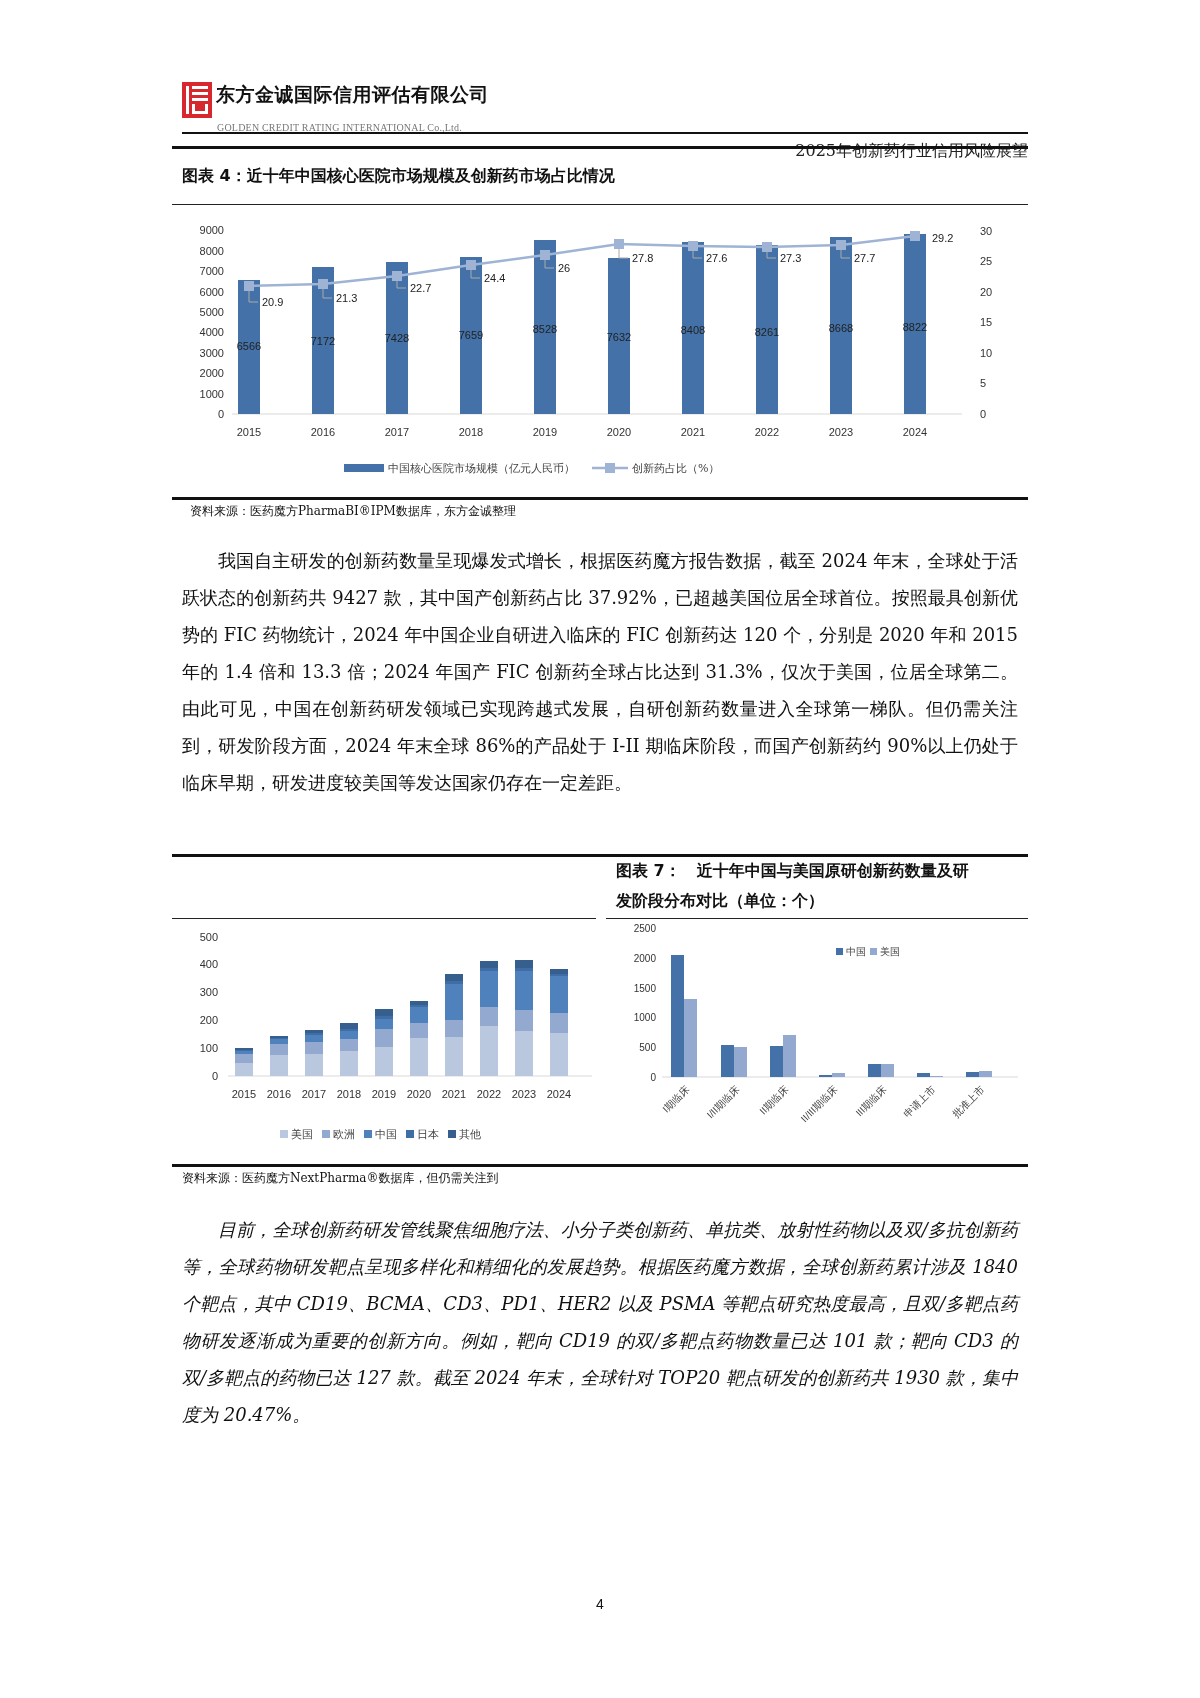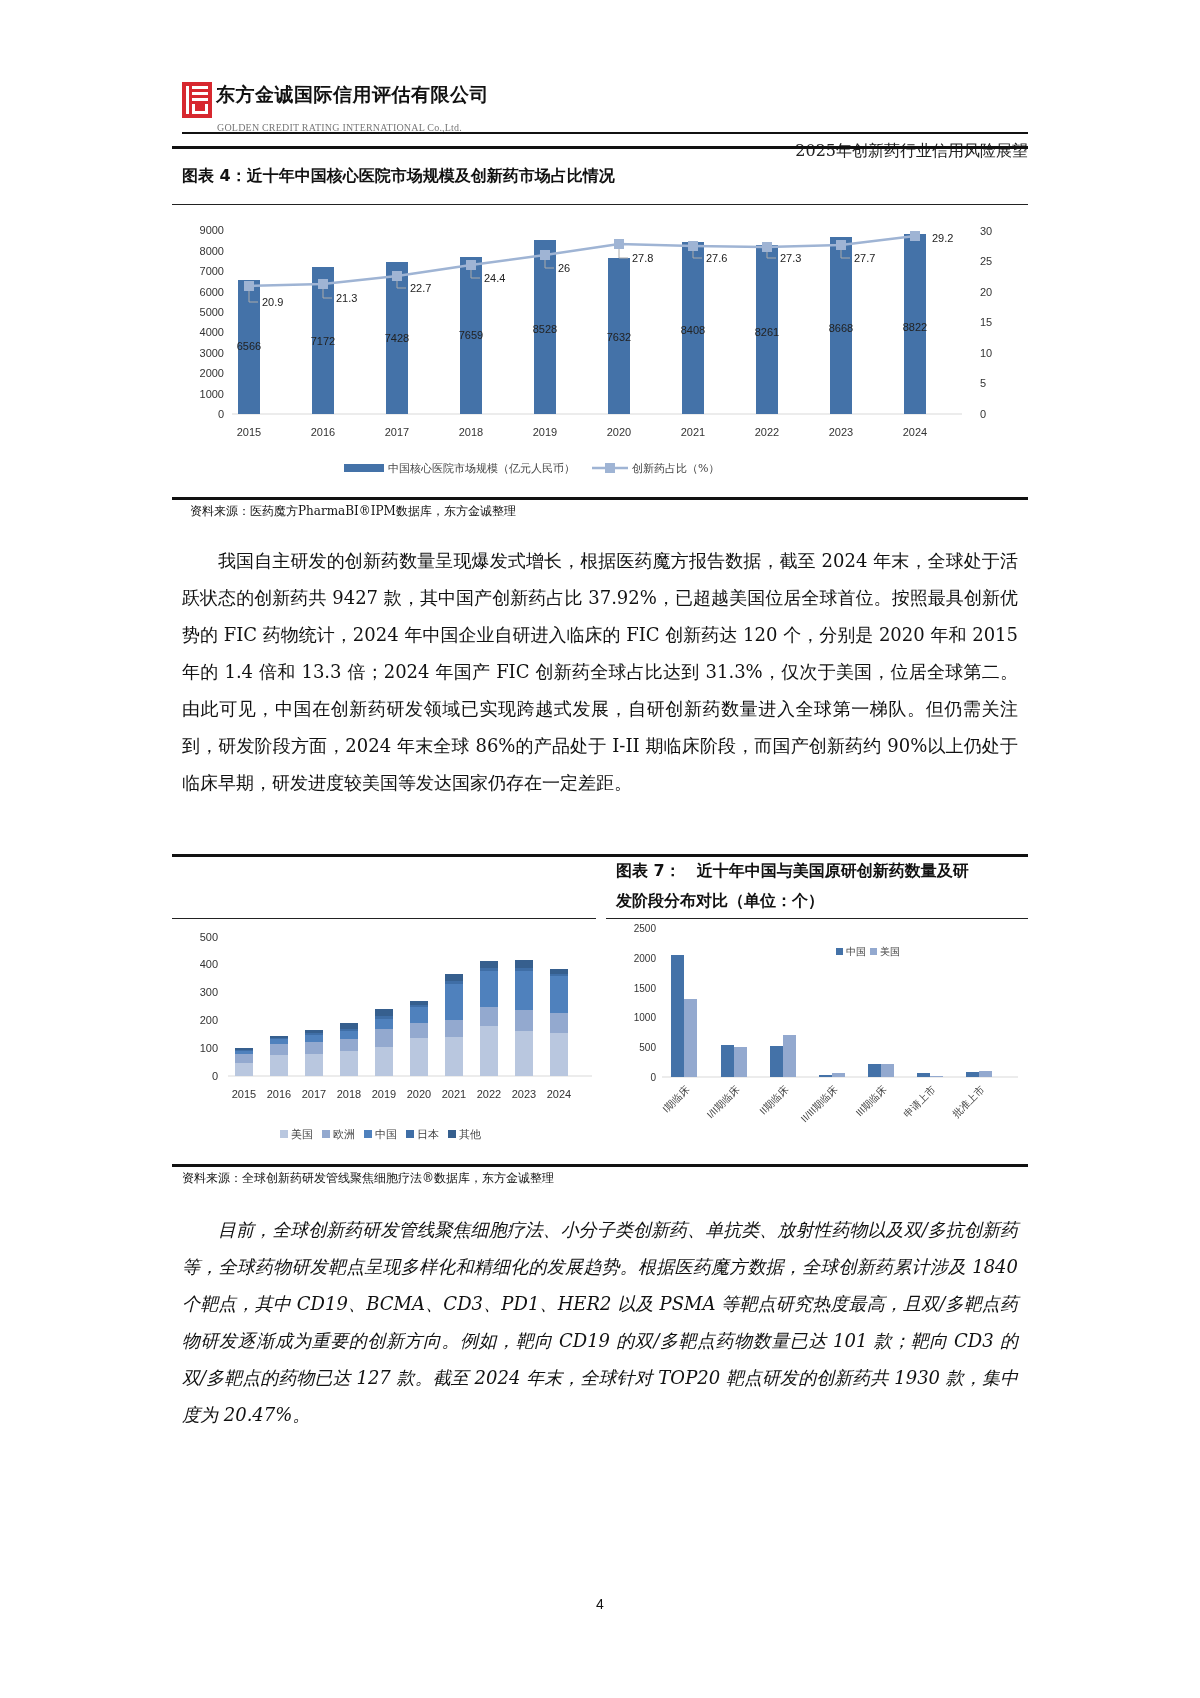--- a/index.html
+++ b/index.html
@@ -311,18 +311,18 @@
       <text transform="translate(134,170) rotate(-45)">I/II期临床</text>
       <text transform="translate(183,170) rotate(-45)">II期临床</text>
       <text transform="translate(232,170) rotate(-45)">II/III期临床</text>
       <text transform="translate(281,170) rotate(-45)">III期临床</text>
       <text transform="translate(330,170) rotate(-45)">申请上市</text>
       <text transform="translate(379,170) rotate(-45)">批准上市</text>
     </g>
   </svg>
 
   <div class="rule-thick" style="left:172px; top:1164px; width:856px;"></div>
-  <div class="source" style="left:182px; top:1170px;">资料来源：全球创新药研发管线聚焦细胞疗法®数据库，东方金诚整理</div>
+  <div class="source" style="left:182px; top:1170px;">资料来源：医药魔方NextPharma®数据库，但仍需关注到</div>
 
   <div class="para" style="top:1211px;font-style:italic;">目前，全球创新药研发管线聚焦细胞疗法、小分子类创新药、单抗类、放射性药物以及双/多抗创新药等，全球药物研发靶点呈现多样化和精细化的发展趋势。根据医药魔方数据，全球创新药累计涉及 1840 个靶点，其中 CD19、BCMA、CD3、PD1、HER2 以及 PSMA 等靶点研究热度最高，且双/多靶点药物研发逐渐成为重要的创新方向。例如，靶向 CD19 的双/多靶点药物数量已达 101 款；靶向 CD3 的双/多靶点的药物已达 127 款。截至 2024 年末，全球针对 TOP20 靶点研发的创新药共 1930 款，集中度为 20.47%。</div>
 
   <div class="page-num">4</div>
 </div>
 
 </body></html>

